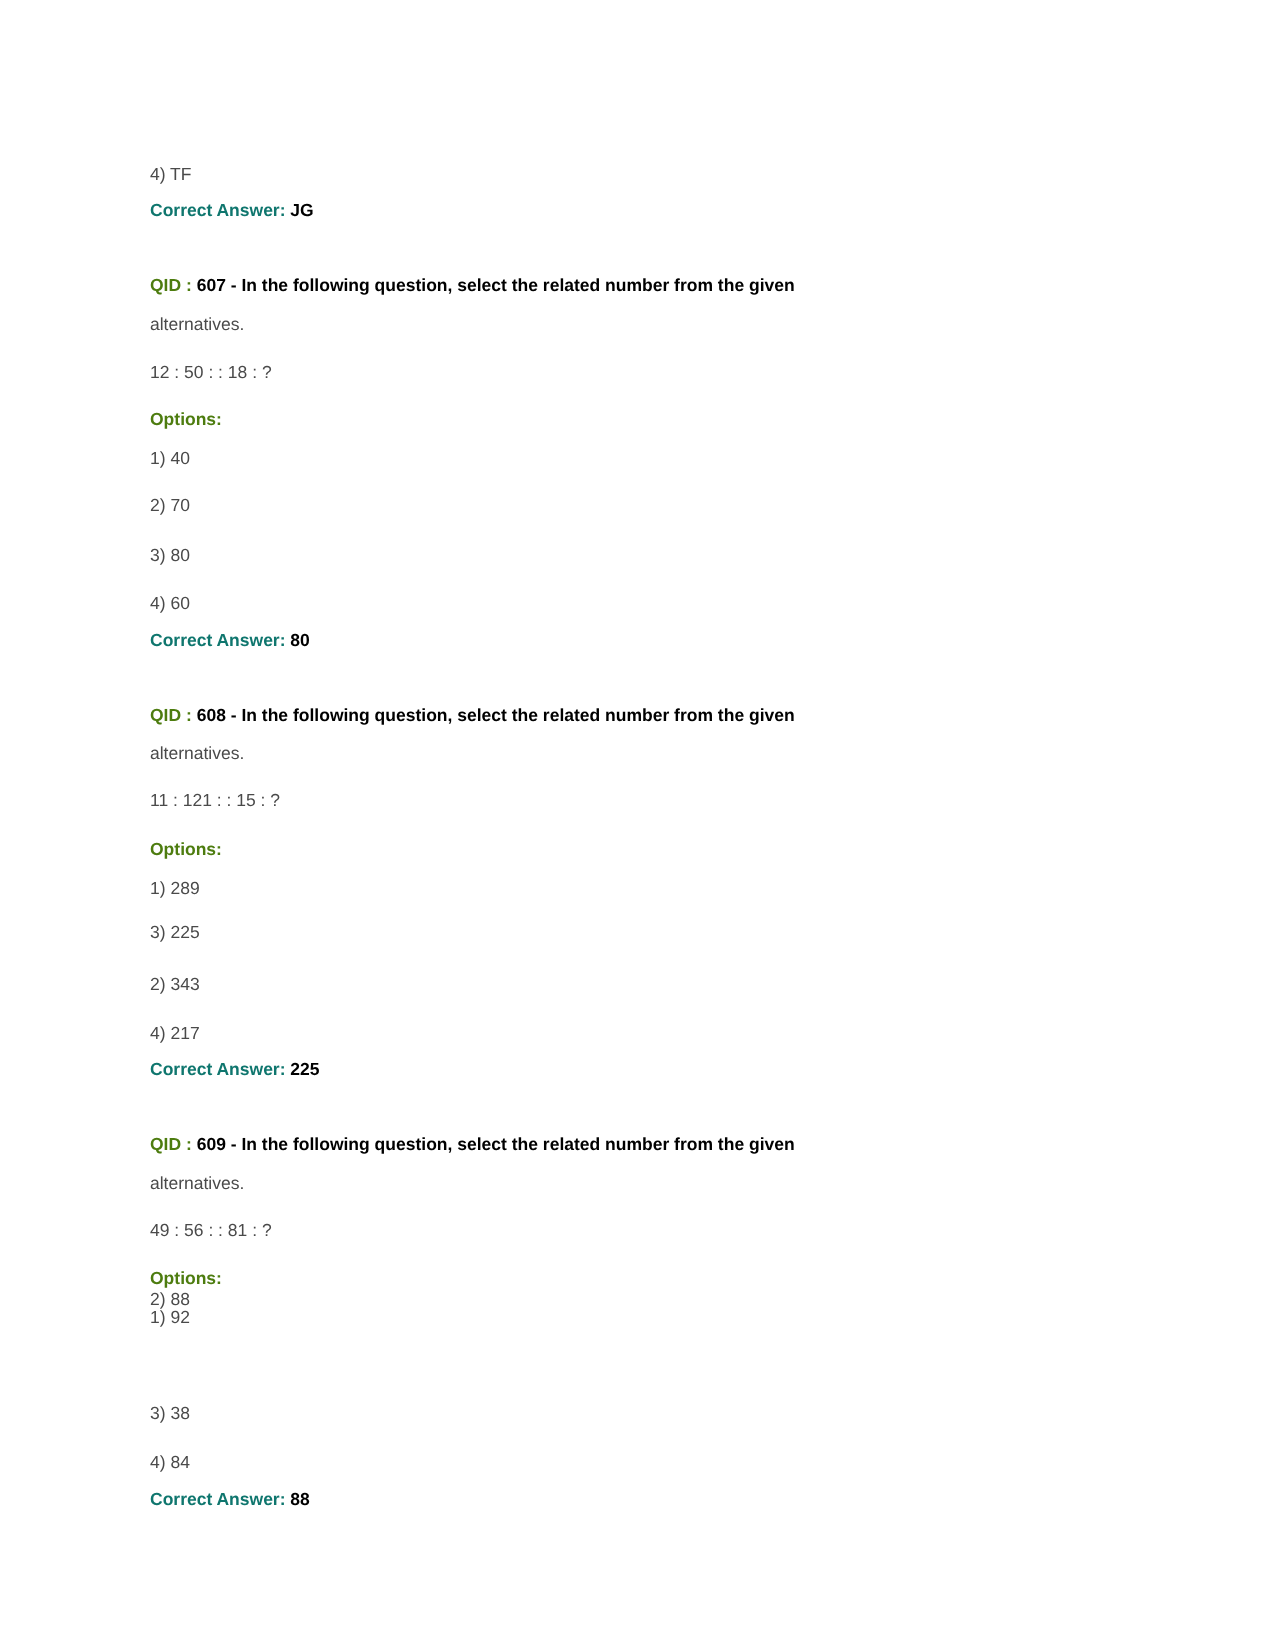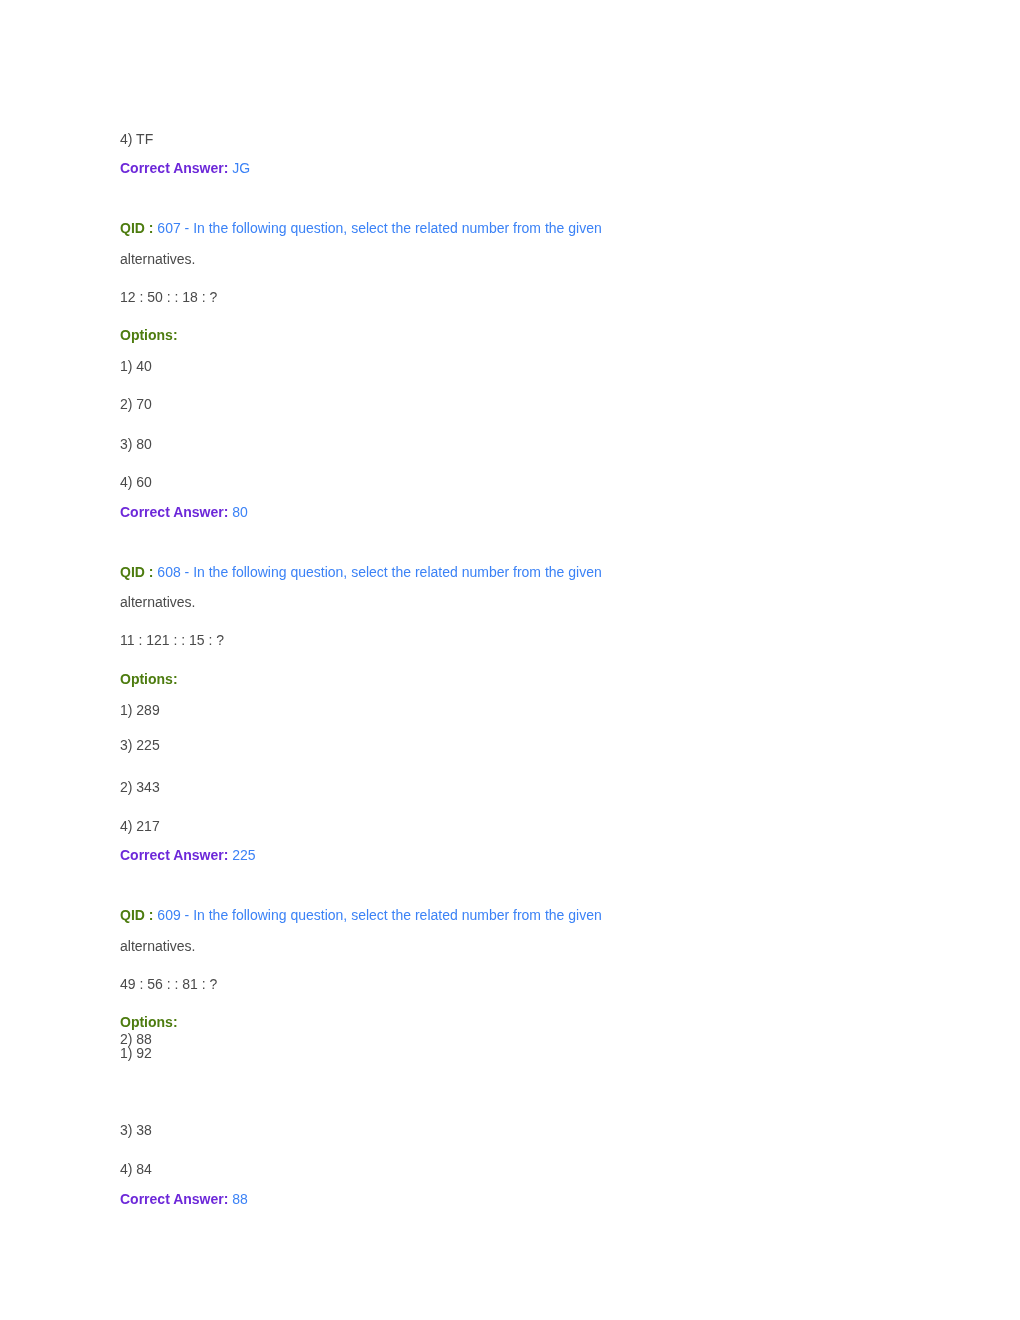--- a/index.html
+++ b/index.html
@@ -2,23 +2,23 @@
 <html><head>
   <meta charset="utf-8">
   <style>
     html, body { margin: 0; padding: 0; background: #ffffff; }
     body {
       width: 1020px; height: 1320px; position: relative; overflow: hidden;
       font-family: "Liberation Sans", sans-serif;
       color: #4a4a4a;
     }
     .line { position: absolute; left: 120px; font-size: 14px; line-height: 22px; white-space: nowrap; }
-    .label-black { color: #6d28d9; font-weight: bold; }
+    .label-black { color: #0f766e; font-weight: bold; }
     .label-gray { color: #4d7c0f; font-weight: bold; }
-    .val { color: #3b82f6; }
+    .val { color: #000000; font-weight: bold; }
   </style>
 </head>
 <body>
 
 <div class="line" style="top:128px">4) TF</div>
 <div class="line" style="top:157px">
   <span class="label-black">Correct Answer:</span>
   <span class="val">JG</span>
 </div>
 

